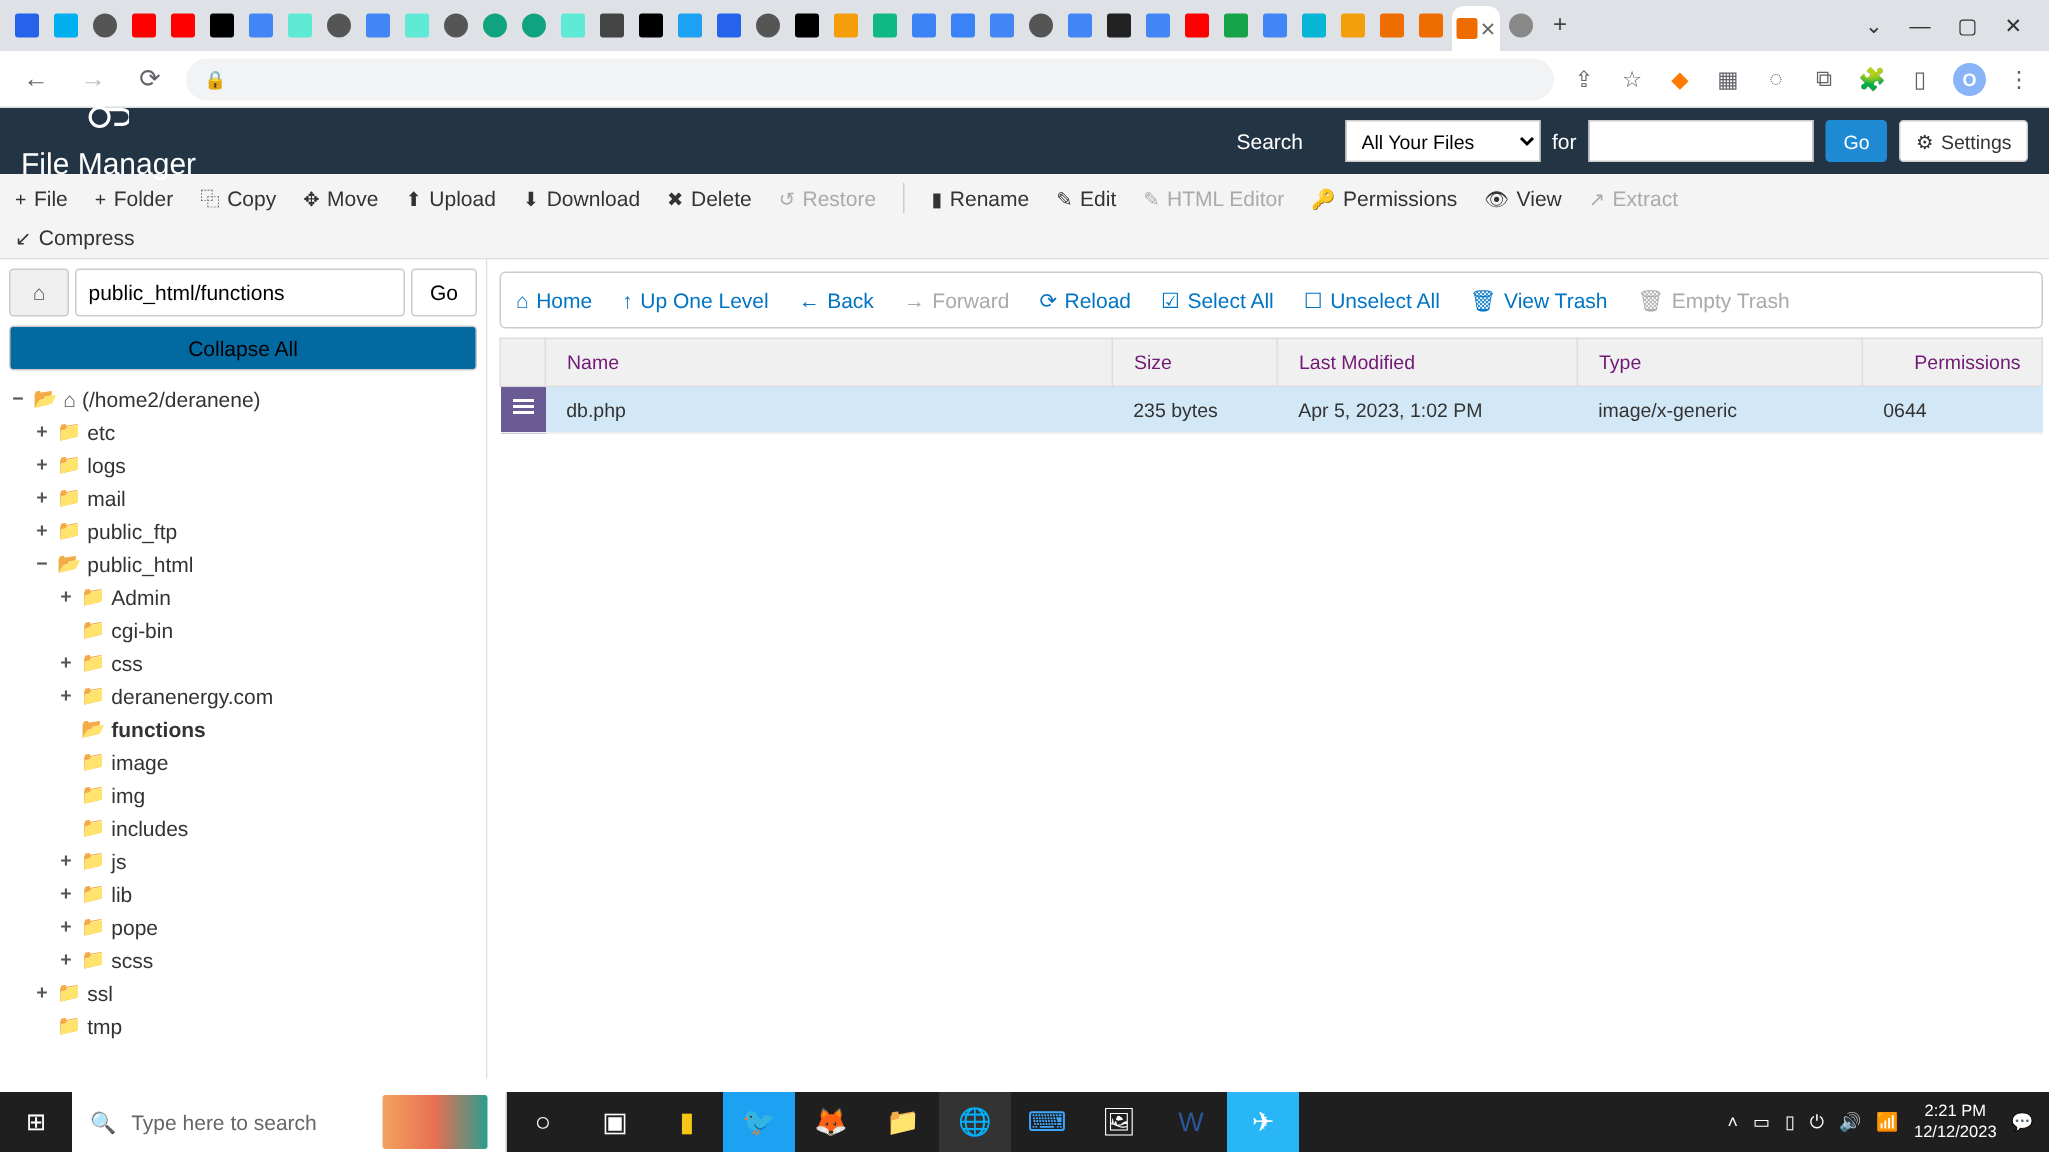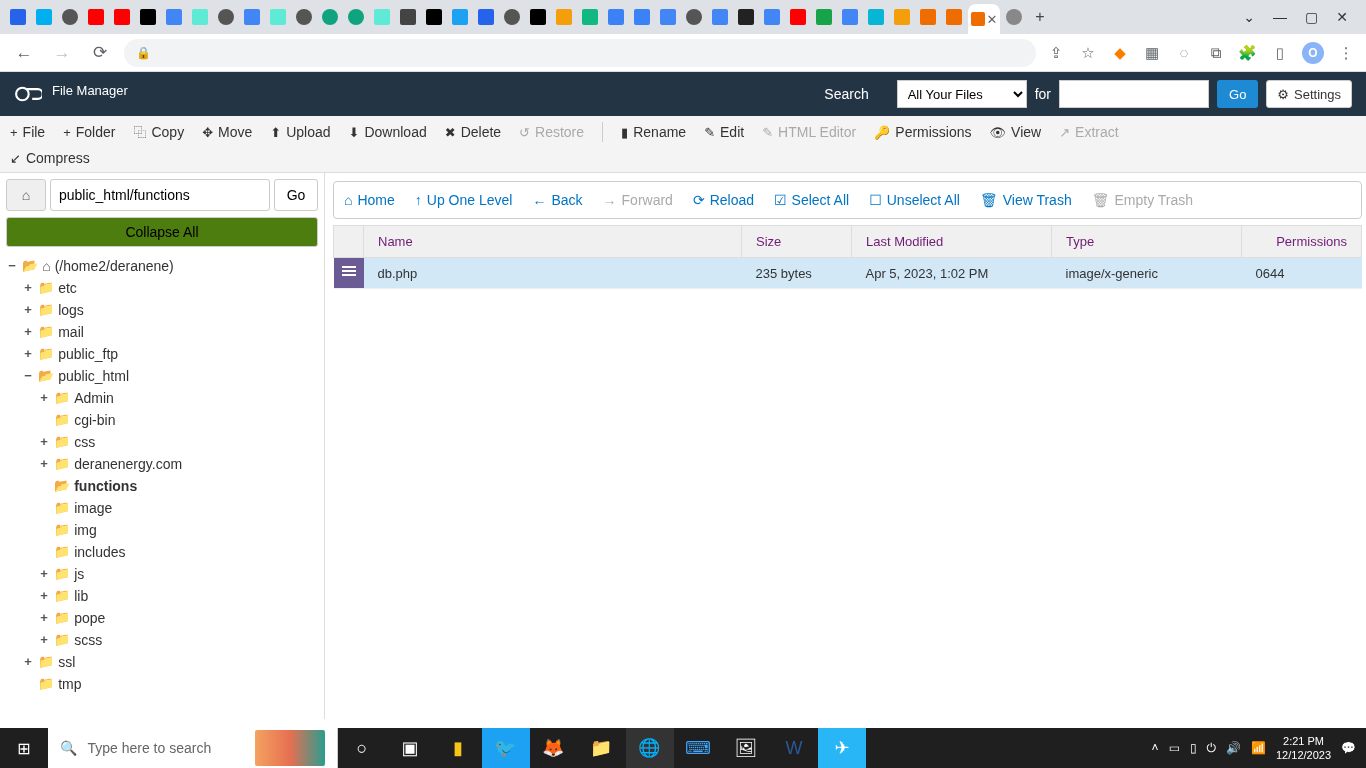--- a/index.html
+++ b/index.html
@@ -20,21 +20,21 @@
 .nav-btn { color: #5f6368; font-size: 17px; width: 28px; text-align: center; }
 .nav-btn.disabled { color: #bdc1c6; }
 .url-box { flex: 1; background: #f1f3f4; border-radius: 16px; height: 28px; display: flex; align-items: center; padding: 0 12px; font-size: 13px; color: #202124; gap: 8px; }
 .url-box .lock { font-size: 12px; color: #5f6368; }
 .addr-icons { display: flex; gap: 12px; align-items: center; color: #5f6368; font-size: 15px; }
 .addr-icons .ai { width: 20px; height: 20px; display: flex; align-items: center; justify-content: center; }
 .avatar-circle { width: 22px; height: 22px; border-radius: 50%; background: #8ab4f8; color: #fff; display: flex; align-items: center; justify-content: center; font-size: 12px; font-weight: 600; }
 
 
 .cp-header { background: #233444; height: 44px; display: flex; align-items: center; padding: 0 14px; color: #fff; }
-.cp-logo { display: flex; align-items: flex-start; gap: 10px; font-size: 13px; }
+.cp-logo { display: flex; align-items: center; gap: 10px; font-size: 20px; flex-direction: column; }
 .cp-logo-icon { width: 28px; height: 22px; }
 .cp-search { margin-left: auto; display: flex; align-items: center; gap: 8px; font-size: 14px; }
 .cp-select { height: 28px; background: #fff; border: 1px solid #ccc; font-size: 13px; padding: 0 6px; width: 130px; margin-left: 20px; }
 .cp-input { height: 28px; background: #fff; border: 1px solid #ccc; width: 150px; padding: 0 6px; }
 .cp-go { background: #1f8ad4; color: #fff; border: none; height: 28px; padding: 0 12px; border-radius: 3px; font-size: 13px; }
 .cp-settings { background: #fff; color: #333; border: 1px solid #ccc; height: 28px; padding: 0 10px; border-radius: 3px; font-size: 13px; display: flex; align-items: center; gap: 5px; }
 
 
 .cp-toolbar { background: #f4f4f4; border-bottom: 1px solid #ddd; padding: 6px 10px; display: flex; flex-wrap: wrap; gap: 4px 18px; align-items: center; font-size: 14px; color: #333; }
 .tb-item { display: flex; align-items: center; gap: 5px; cursor: pointer; }
@@ -42,21 +42,21 @@
 .tb-sep { width: 1px; height: 20px; background: #ccc; }
 .tb-icon { font-size: 13px; }
 
 
 .cp-main { display: flex; height: calc(768px - 34px - 38px - 44px - 66px - 40px); }
 .cp-sidebar { width: 325px; border-right: 1px solid #ddd; padding: 6px; background: #fff; overflow: hidden; }
 .path-row { display: flex; gap: 4px; margin-bottom: 6px; }
 .path-home { width: 40px; height: 32px; border: 1px solid #ccc; display: flex; align-items: center; justify-content: center; font-size: 14px; color: #555; border-radius: 3px; }
 .path-input { flex: 1; height: 32px; border: 1px solid #ccc; padding: 0 8px; font-size: 14px; border-radius: 3px; }
 .path-go { width: 44px; height: 32px; border: 1px solid #ccc; background: #fff; font-size: 14px; border-radius: 3px; }
-.collapse-btn { width: 100%; height: 30px; border: 1px solid #ccc; background: #4d7c0f; font-size: 14px; margin-bottom: 8px; border-radius: 3px; }
+.collapse-btn { width: 100%; height: 30px; border: 1px solid #ccc; background: #0369a1; font-size: 14px; margin-bottom: 8px; border-radius: 3px; }
 
 .tree { font-size: 14px; color: #333; line-height: 22px; }
 .tree-node { display: flex; align-items: center; gap: 4px; white-space: nowrap; }
 .tree-toggle { width: 12px; text-align: center; font-weight: bold; color: #555; font-size: 13px; }
 .tree-folder { color: #eab308; font-size: 13px; }
 .tree-folder.open { color: #d4a108; }
 .tree-home { color: #555; font-size: 14px; }
 .tree-label { cursor: pointer; }
 .tree-label.bold { font-weight: bold; }
 .tree-children { padding-left: 16px; }

